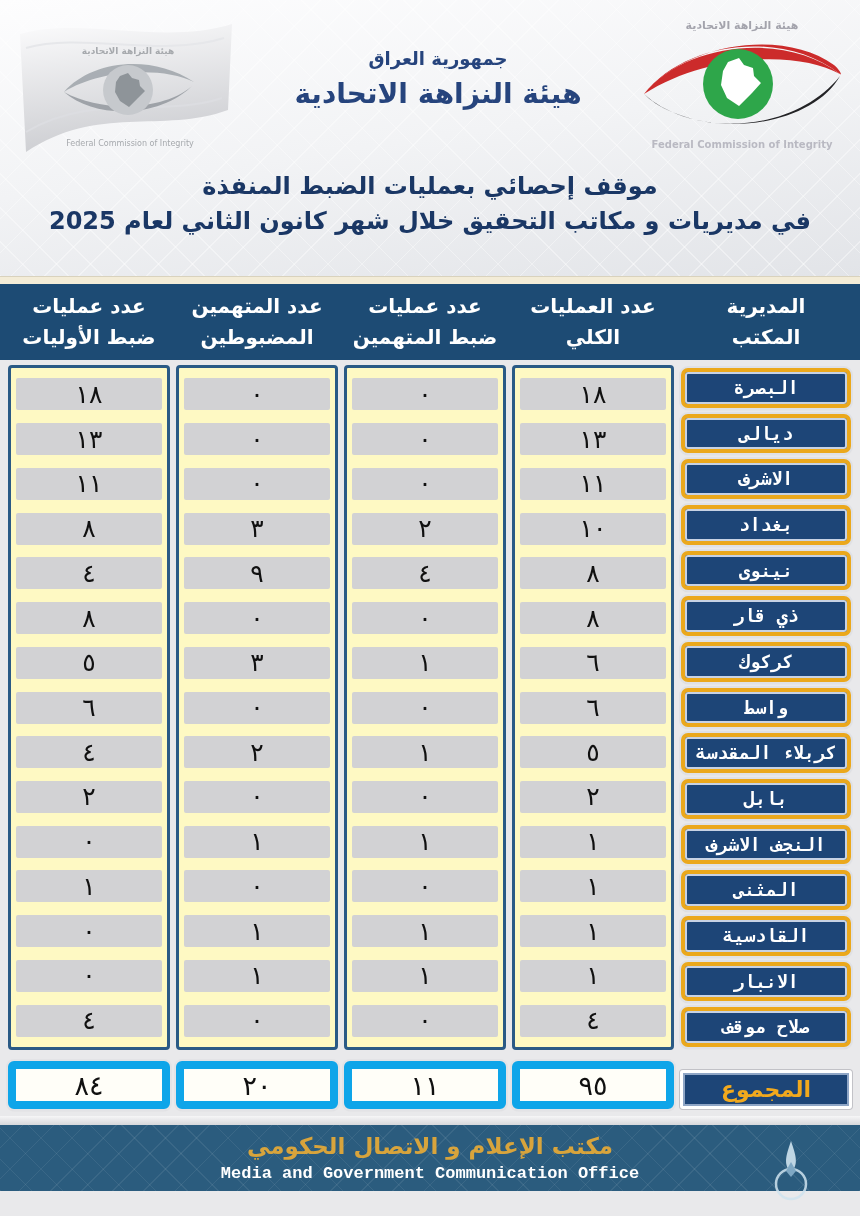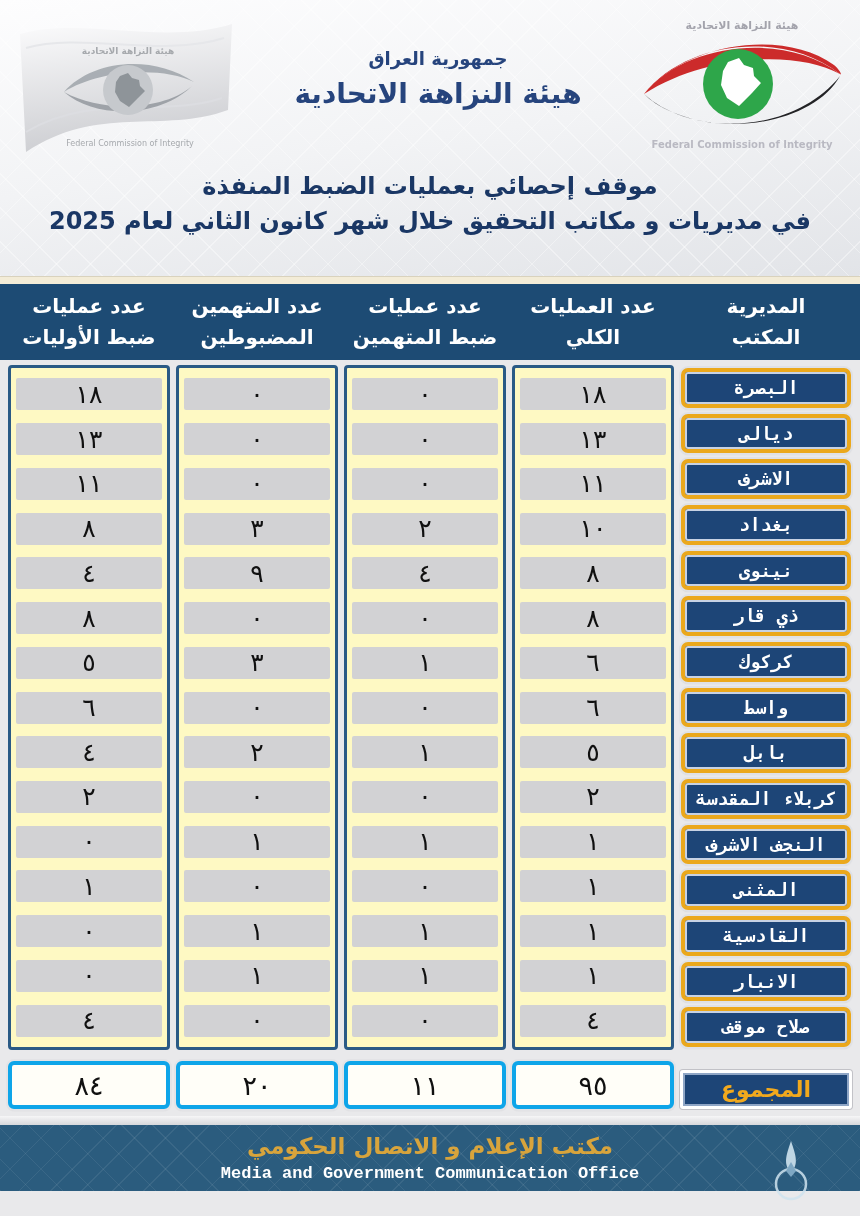--- a/index.html
+++ b/index.html
@@ -63,21 +63,21 @@
     height: 62px; padding: 7px 8px; direction: rtl;
     display: grid; grid-template-columns: 172px 1fr 1fr 1fr 1fr; gap: 6px;
   }
   .total-label {
     background: #1d4577; border: 3px solid #ffffff; border-radius: 3px;
     box-shadow: 0 0 0 1px #c2c2c7, inset 0 0 0 2px #8fa6c6;
     color: #f2a91d; font-weight: bold; font-size: 22px;
     display: flex; align-items: center; justify-content: center; margin-top: 9px;
   }
   .total-box {
-    background: #fffef8; border: 4px solid #0ea5e9; border-radius: 6px;
+    background: #fffef8; border: 8px solid #0ea5e9; border-radius: 6px;
     box-shadow: 0 0 0 2px #e3e3e6, 0 1px 2px rgba(0,0,0,.3);
     display: flex; align-items: center; justify-content: center;
     font-size: 27px; color: #101010;
   }
   
   .prefoot { height: 9px; background: linear-gradient(180deg, #f6f6f7, #d7d8db); }
   .footer {
     height: 66px; background: #2b5c7e; position: relative;
     display: flex; flex-direction: column; align-items: center; justify-content: center; gap: 5px;
   }
@@ -187,24 +187,24 @@
         <div class="badge-slot">
           <div class="badge">ذي قار</div>
         </div>
         <div class="badge-slot">
           <div class="badge">كركوك</div>
         </div>
         <div class="badge-slot">
           <div class="badge">واسط</div>
         </div>
         <div class="badge-slot">
+          <div class="badge">كربلاء المقدسة</div>
+        </div>
+        <div class="badge-slot">
           <div class="badge">بابل</div>
-        </div>
-        <div class="badge-slot">
-          <div class="badge">كربلاء المقدسة</div>
         </div>
         <div class="badge-slot">
           <div class="badge">النجف الاشرف</div>
         </div>
         <div class="badge-slot">
           <div class="badge">المثنى</div>
         </div>
         <div class="badge-slot">
           <div class="badge">القادسية</div>
         </div>

